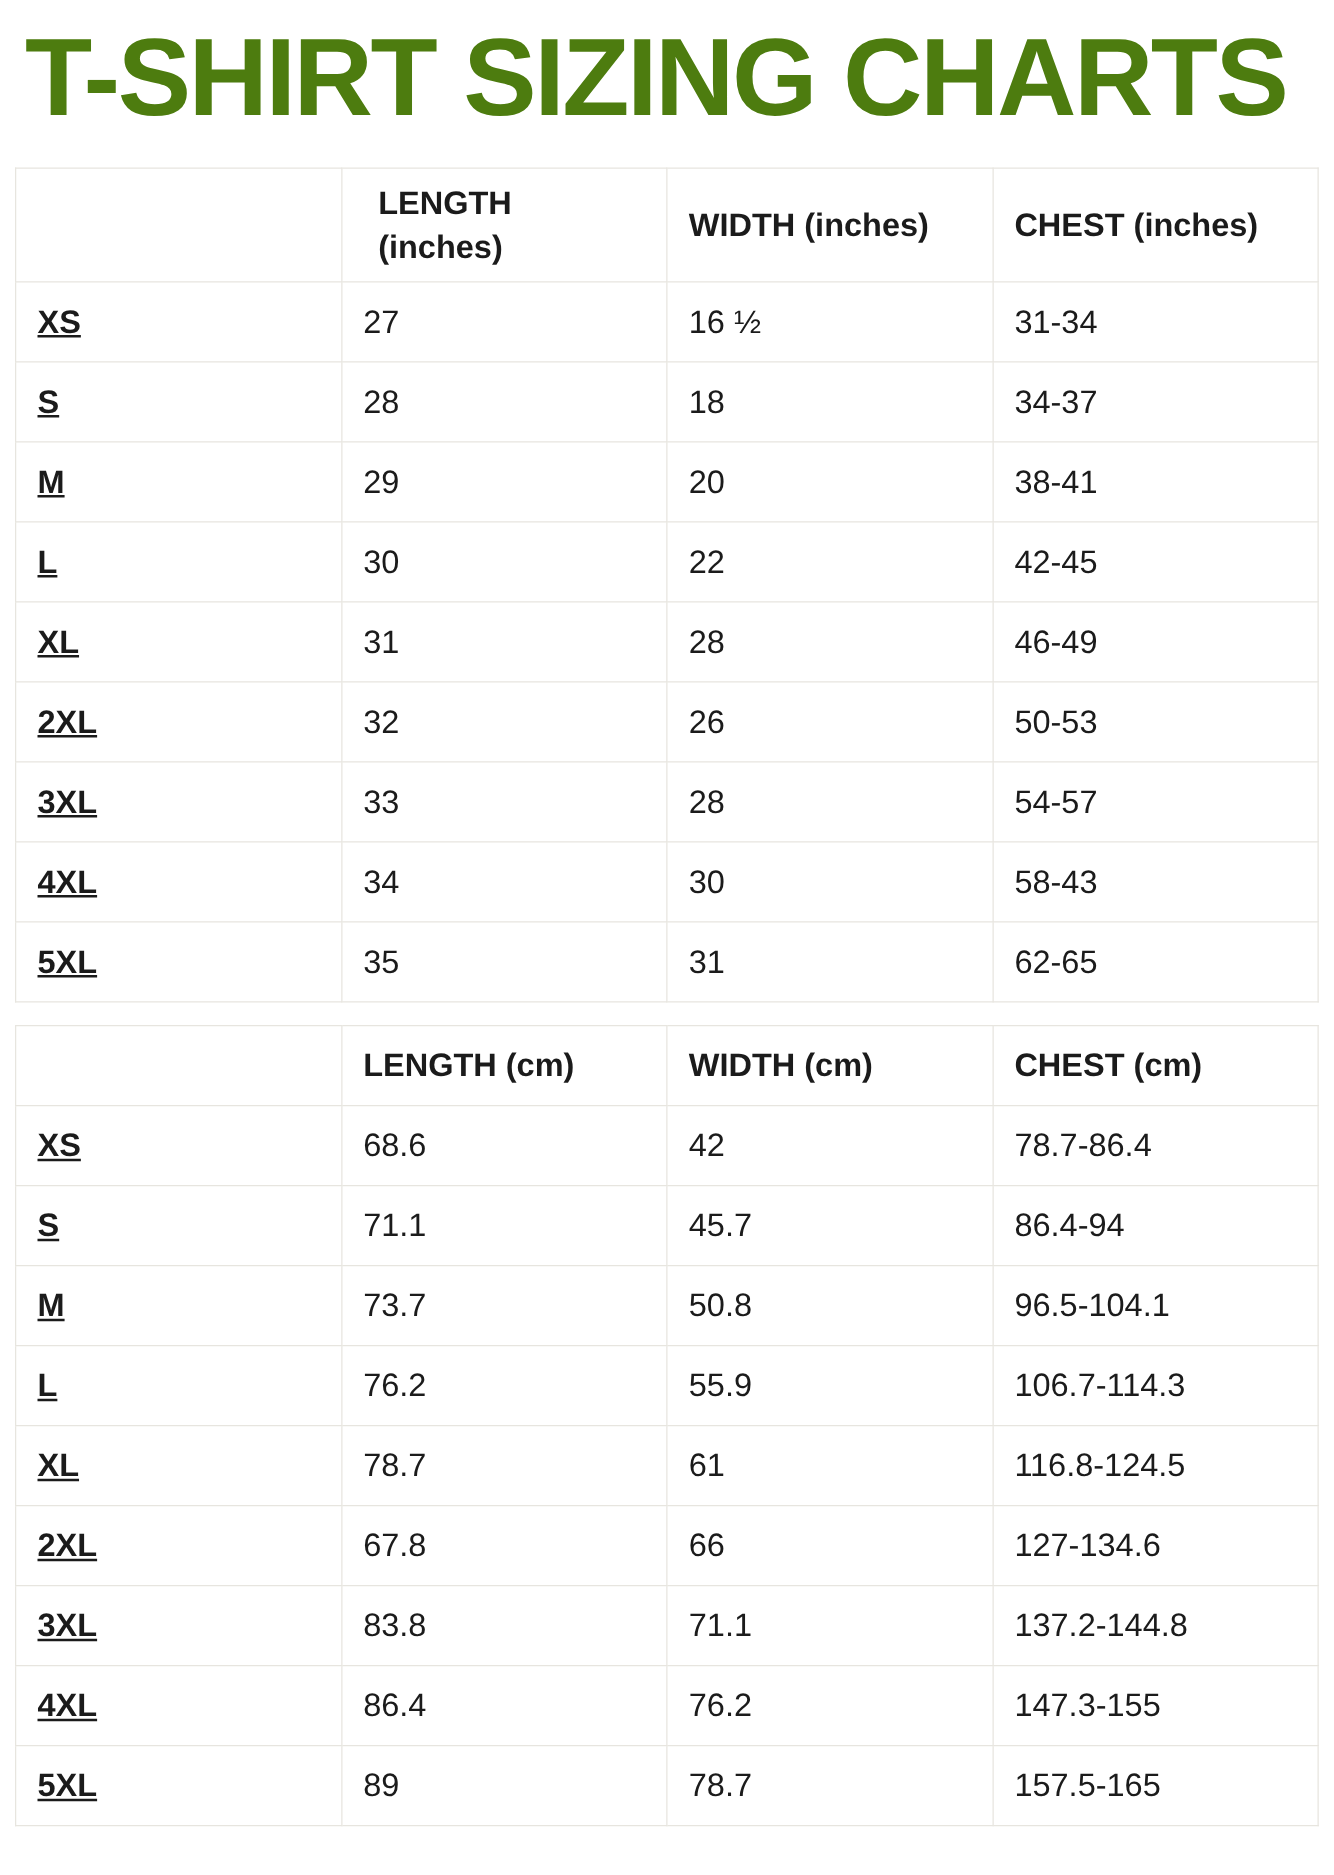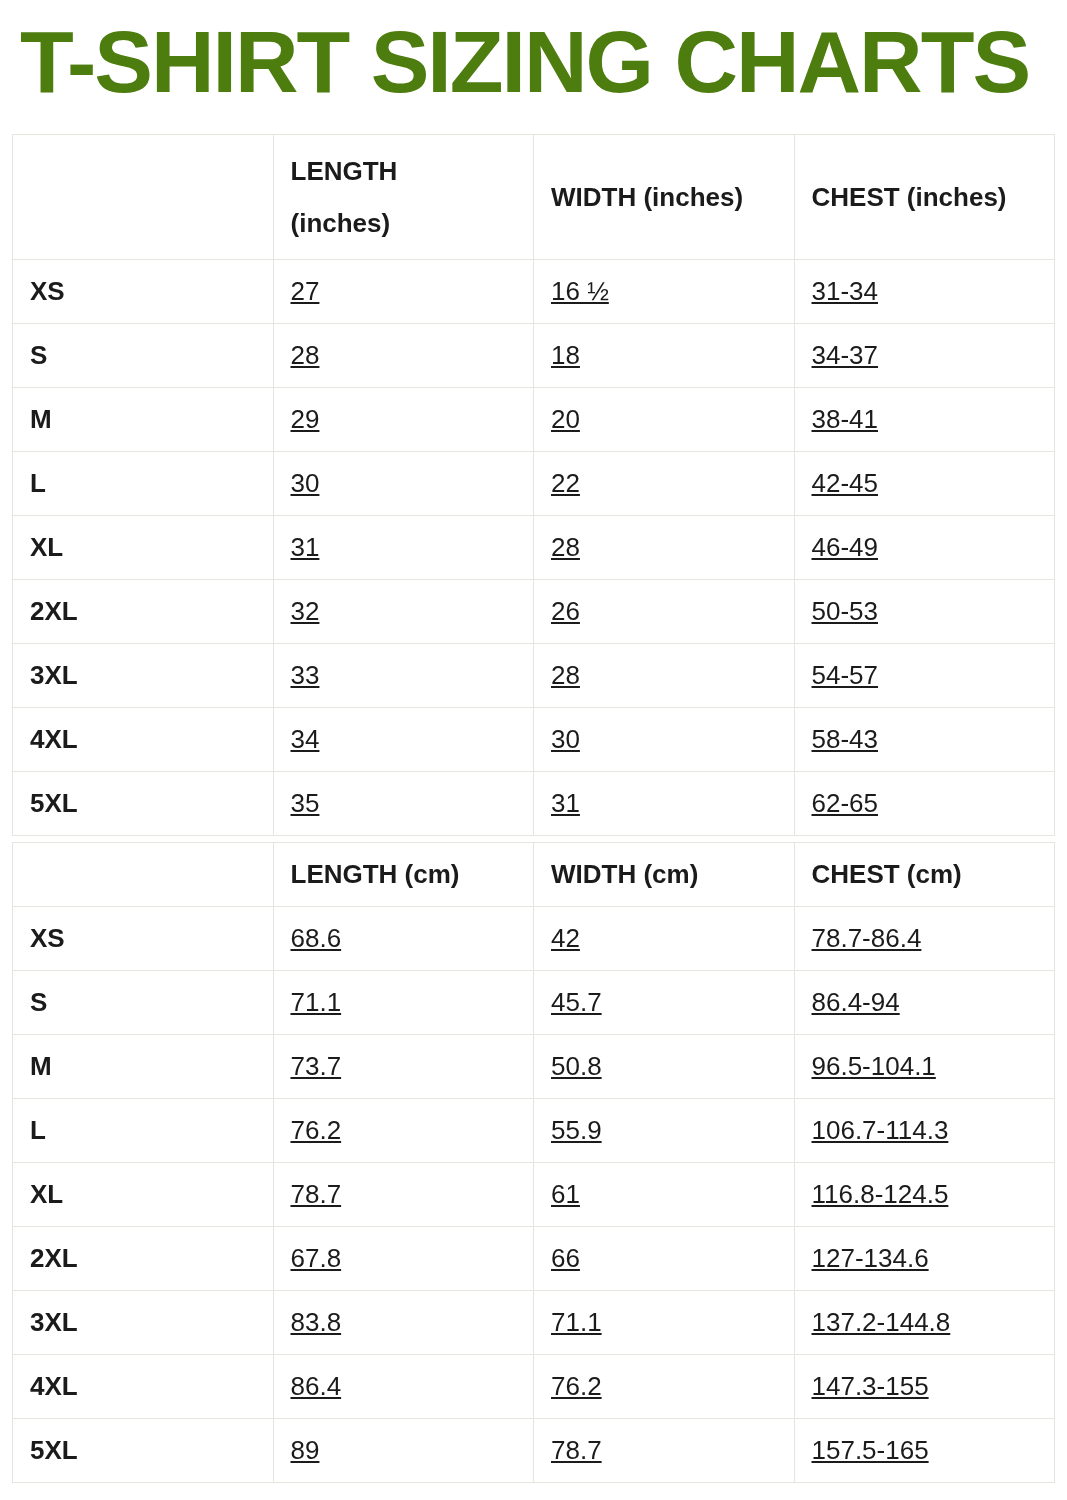--- a/index.html
+++ b/index.html
@@ -28,42 +28,43 @@
     white-space: nowrap;
   }
   table.tbl {
     border-collapse: collapse;
     table-layout: fixed;
     width: 1043px;
     margin-left: 12px;
     background: #ffffff;
   }
   table.tbl + table.tbl {
-    margin-top: 6px;
+    margin-top: 18px;
   }
   .tbl col { width: 25%; }
   .tbl th, .tbl td {
     border: 1px solid var(--border);
     padding: 17px 17px;
     font-size: 26px;
     line-height: 29px;
     text-align: left;
     vertical-align: middle;
     color: var(--text);
     overflow: hidden;
   }
   .tbl thead th { font-weight: 700; }
-  .tbl tbody th { font-weight: 700; }
-  .tbl tbody td { font-weight: 400; text-decoration: underline; }
+  .tbl tbody th { font-weight: 700; text-decoration: underline; }
+  .tbl tbody td { font-weight: 400; }
   
   #table-inches thead th { padding-top: 10px; padding-bottom: 10px; }
   #table-inches thead th .wrapspan {
     display: inline-block;
     max-width: 155px;
-    line-height: 52px;
+    line-height: 35px;
+    margin-left: 12px;
   }
 </style>
 </head>
 <body>
 
 <h1 class="page-title">T-SHIRT SIZING CHARTS</h1>
 
 <table class="tbl" id="table-inches">
   <colgroup>
       <col>

